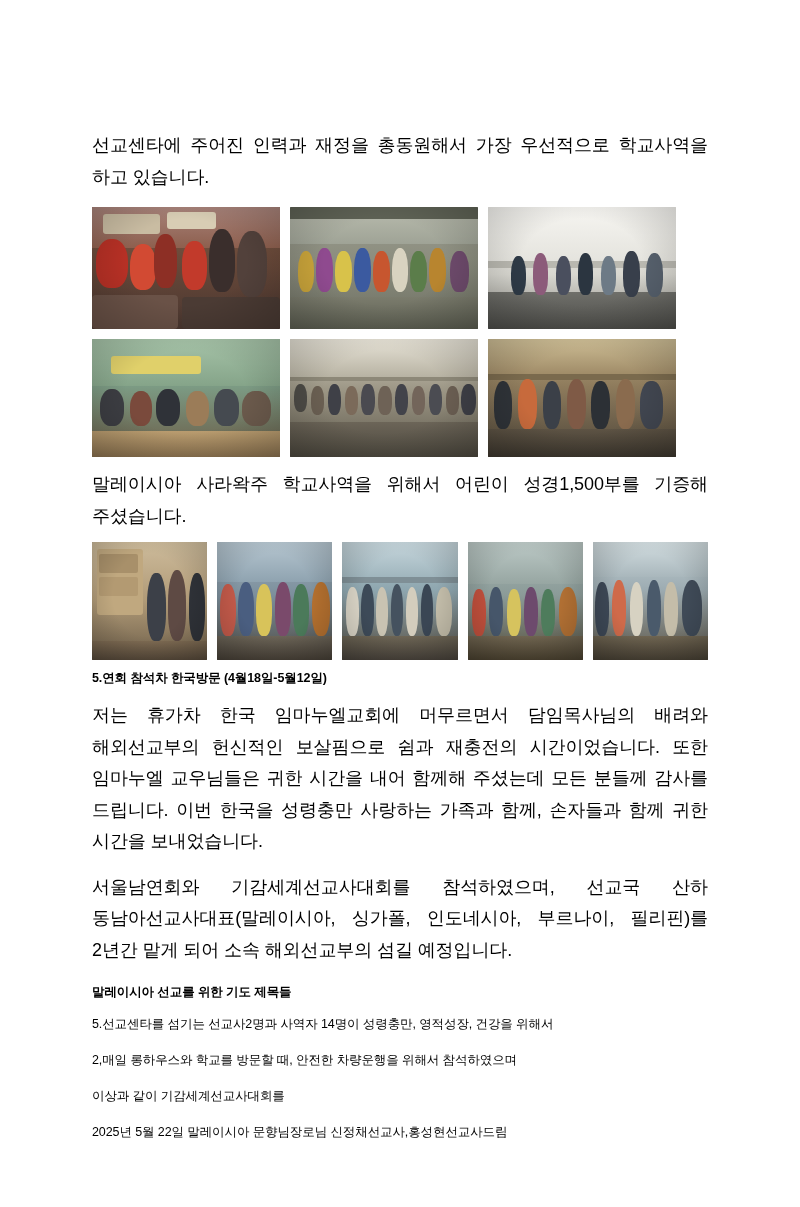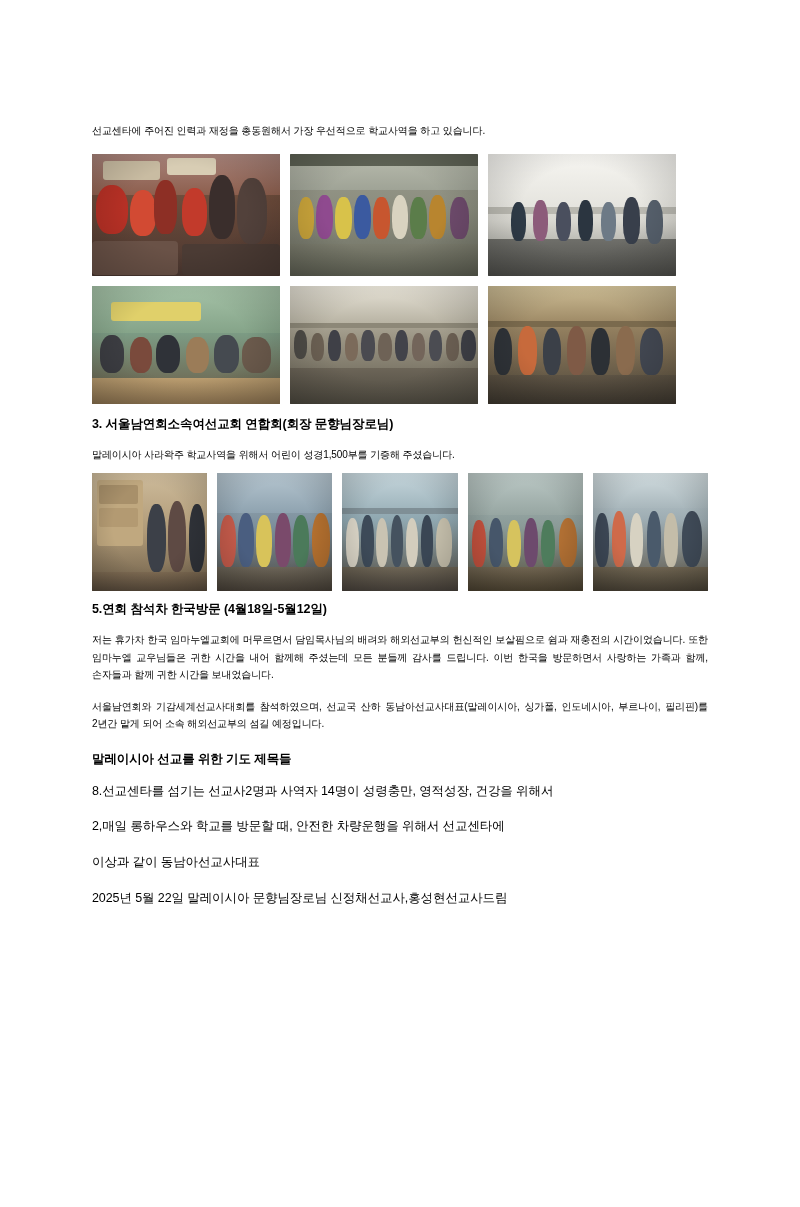--- a/index.html
+++ b/index.html
@@ -14,24 +14,24 @@
   .page {
     position: relative;
     width: 800px;
     height: 1207px;
     background: #ffffff;
     box-sizing: border-box;
     padding: 118px 92px 0 92px;
     overflow: hidden;
   }
   .para {
-    font-size: 10px;
+    font-size: 18px;
     line-height: 1.75;
     letter-spacing: -0.1px;
-    margin: 4px 0 14px 0;
+    margin: 12px 0 14px 0;
     text-align: justify;
     text-justify: inter-character;
     word-break: keep-all;
   }
   .para.tight {
     margin-bottom: 10px;
   }
   .heading {
     font-size: 12.5px;
     font-weight: bold;
@@ -204,21 +204,20 @@
           <div class="blob" style="left:55%;top:36%;width:10%;height:40%;background:#2c3035;"></div>
           <div class="blob" style="left:68%;top:34%;width:10%;height:42%;background:#8a6b4e;"></div>
           <div class="blob" style="left:81%;top:36%;width:12%;height:40%;background:#414650;"></div>
           <div class="floor" style="height:24%;background:linear-gradient(180deg,#5d5344,#3d372e);"></div>
         </div>
         <div class="vignette"></div>
       </div>
     </div>
   </div>
 
-  <h3 class="heading">3.  서울남연회소속여선교회 연합회(회장 문향님장로님)</h3>
 
   <p class="para tight">말레이시아 사라왁주 학교사역을 위해서 어린이 성경1,500부를 기증해 주셨습니다.</p>
 
   <div class="gallery g3">
 
     <div class="photo">
       <div class="scene" style="background:linear-gradient(180deg,#cdbb9b 0%,#b09a77 50%,#6e5f4a 100%);">
         <div class="blobs">
           <div class="blob" style="left:4%;top:6%;width:40%;height:56%;background:#c0a87f;border-radius:3px;"></div>
           <div class="blob" style="left:6%;top:10%;width:34%;height:16%;background:#a8906a;border-radius:2px;"></div>
@@ -294,25 +293,25 @@
           <div class="blob" style="left:77%;top:32%;width:18%;height:48%;background:#3f4a57;"></div>
           <div class="floor" style="height:20%;background:linear-gradient(180deg,#6e6451,#463f33);"></div>
         </div>
         <div class="vignette"></div>
       </div>
     </div>
   </div>
 
   <h3 class="heading">5.연회 참석차 한국방문 (4월18일-5월12일)</h3>
 
-  <p class="para">저는 휴가차 한국 임마누엘교회에 머무르면서 담임목사님의 배려와 해외선교부의 헌신적인 보살핌으로 쉼과 재충전의 시간이었습니다. 또한 임마누엘 교우님들은 귀한 시간을 내어 함께해 주셨는데 모든 분들께 감사를 드립니다. 이번 한국을 방문하면서 사랑하는 가족과 함께, 손자들과 함께 귀한 시간을 보내었습니다.</p>
+  <p class="para">저는 휴가차 한국 임마누엘교회에 머무르면서 담임목사님의 배려와 해외선교부의 헌신적인 보살핌으로 쉼과 재충전의 시간이었습니다. 또한 임마누엘 교우님들은 귀한 시간을 내어 함께해 주셨는데 모든 분들께 감사를 드립니다. 이번 한국을 성령충만 사랑하는 가족과 함께, 손자들과 함께 귀한 시간을 보내었습니다.</p>
 
   <p class="para">서울남연회와 기감세계선교사대회를 참석하였으며, 선교국 산하 동남아선교사대표(말레이시아, 싱가폴, 인도네시아, 부르나이, 필리핀)를 2년간 맡게 되어 소속 해외선교부의 섬길 예정입니다.</p>
 
   <h3 class="heading spaced-top">말레이시아 선교를 위한 기도 제목들</h3>
 
-  <p class="list-line">8.선교센타를 섬기는 선교사2명과 사역자 14명이 성령충만, 영적성장, 건강을 위해서</p>
-  <p class="list-line">2,매일 롱하우스와 학교를 방문할 때, 안전한 차량운행을 위해서 선교센타에</p>
-
-  <p class="list-line">이상과 같이 동남아선교사대표</p>
+  <p class="list-line">5.선교센타를 섬기는 선교사2명과 사역자 14명이 성령충만, 영적성장, 건강을 위해서</p>
+  <p class="list-line">2,매일 롱하우스와 학교를 방문할 때, 안전한 차량운행을 위해서 참석하였으며</p>
+
+  <p class="list-line">이상과 같이 기감세계선교사대회를</p>
   <p class="list-line">2025년 5월 22일  말레이시아 문향님장로님 신정채선교사,홍성현선교사드림</p>
 
 </div>
 
 </body></html>

